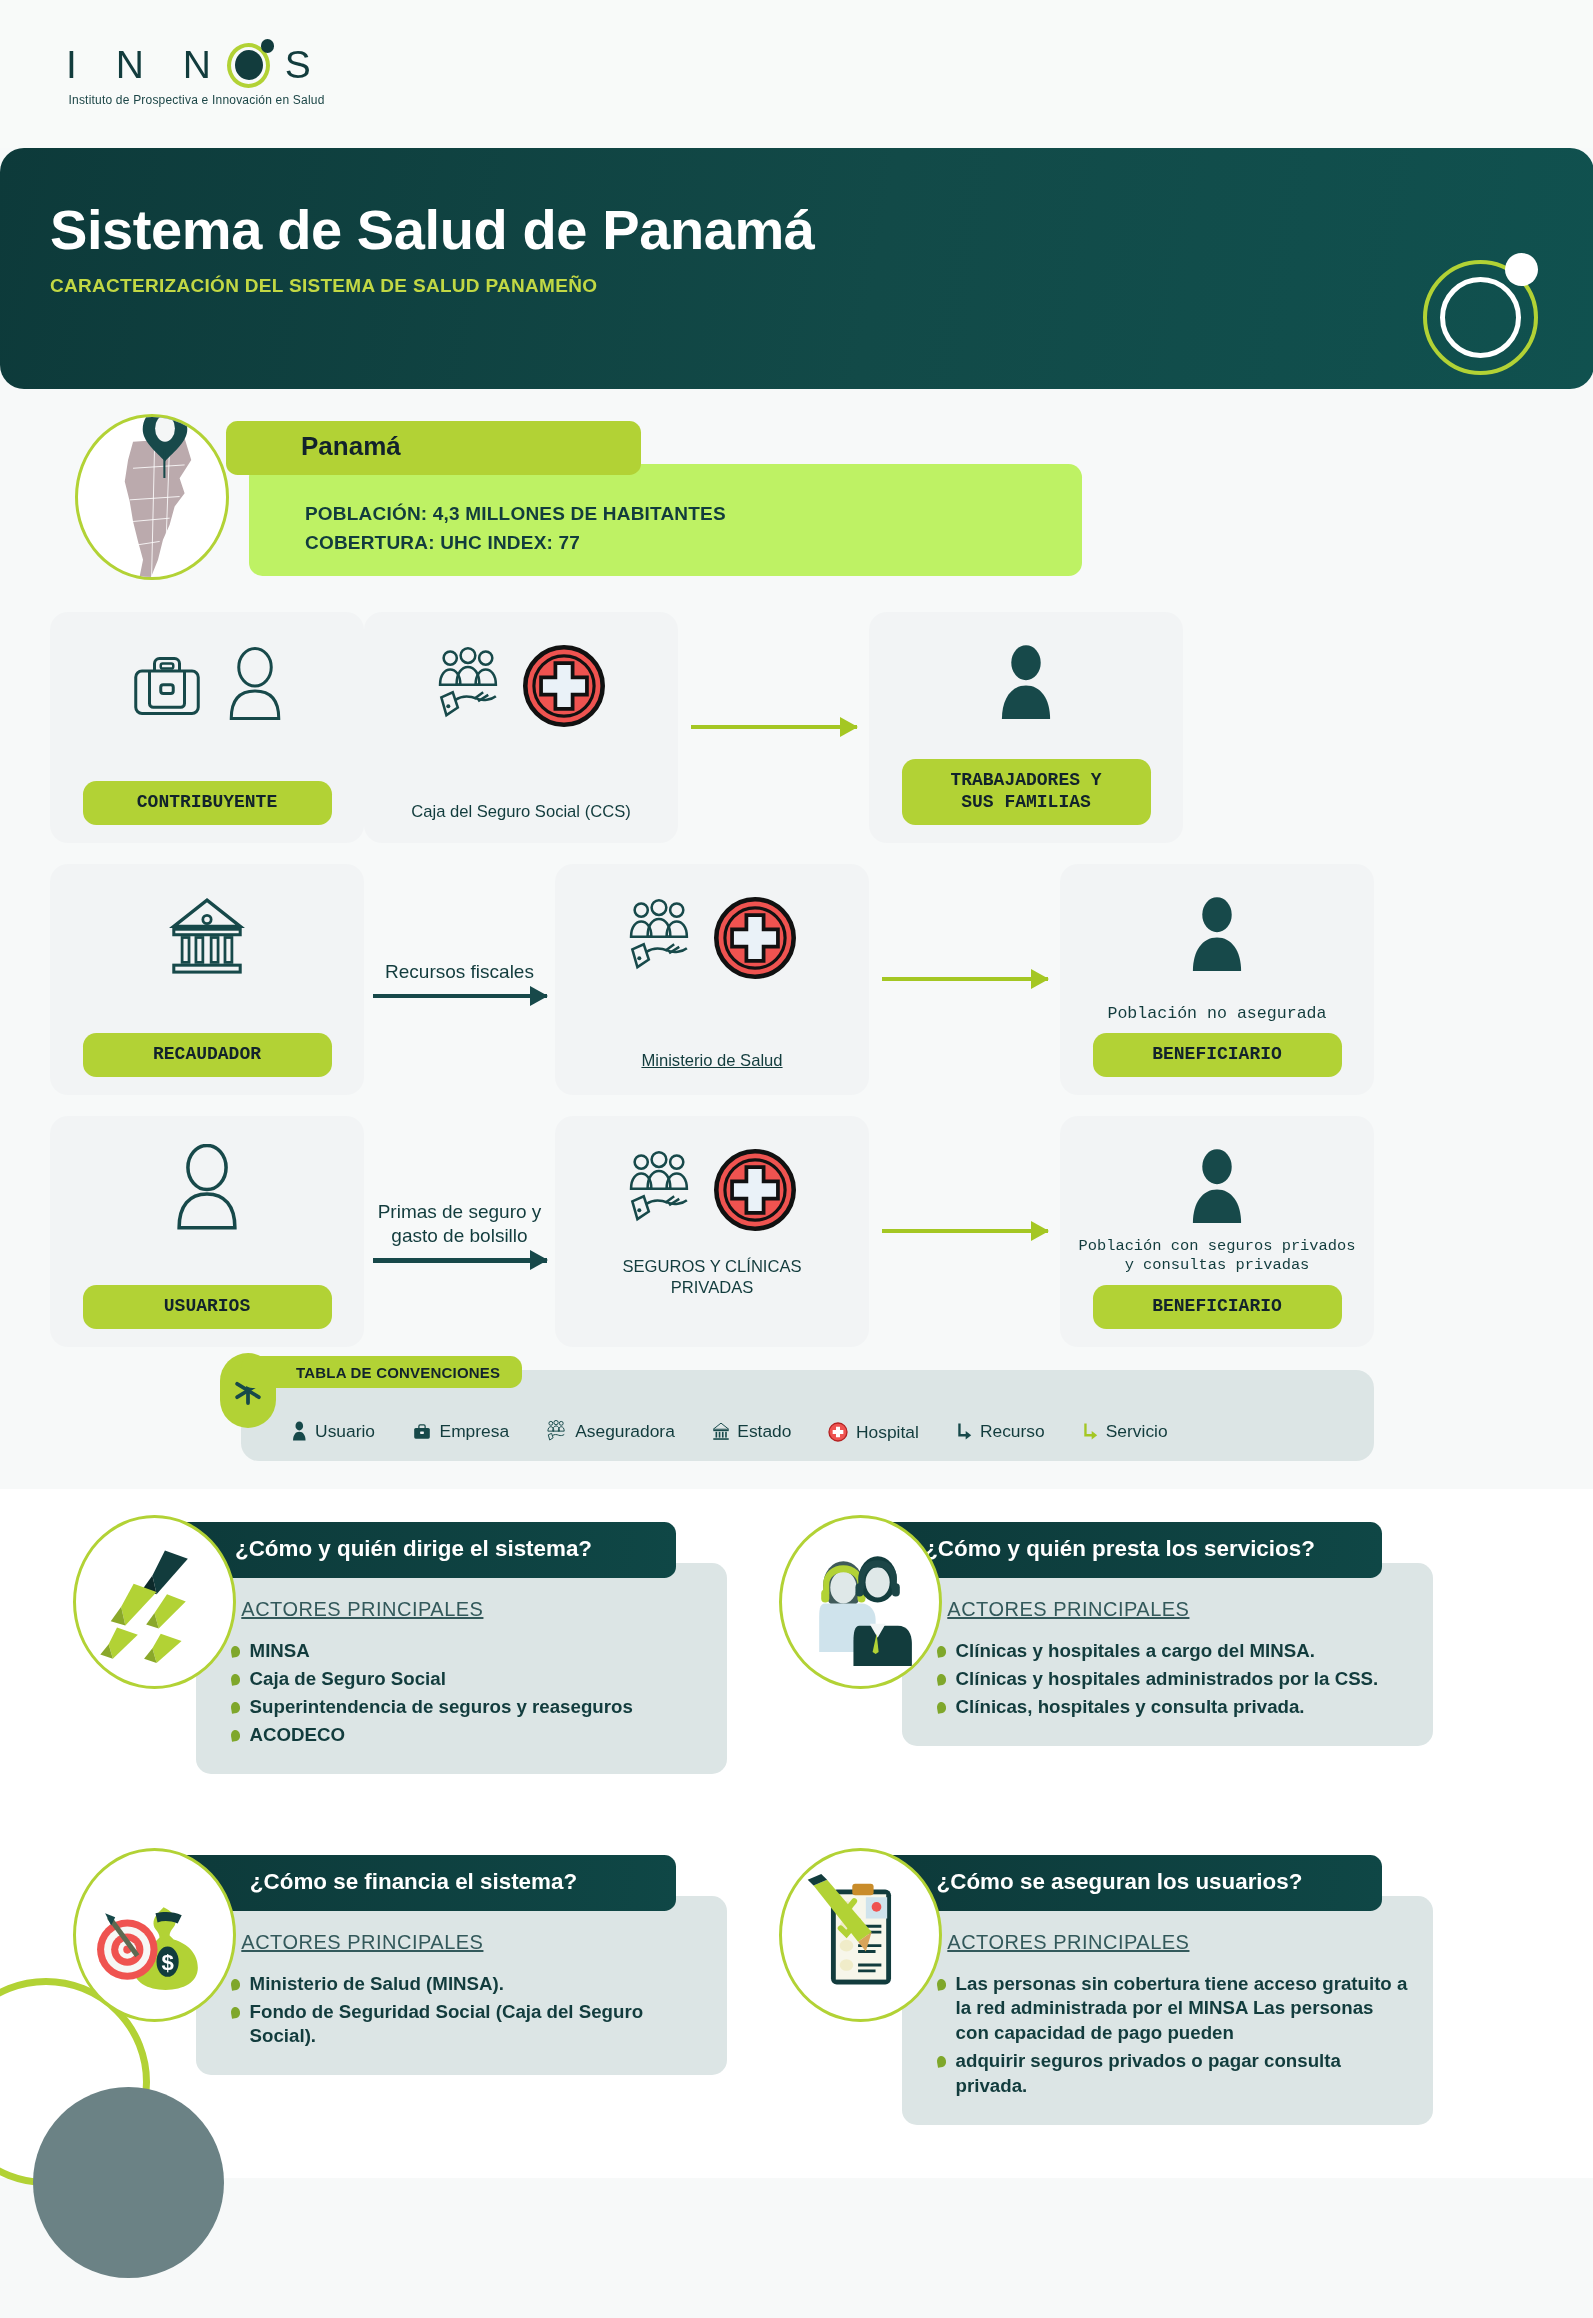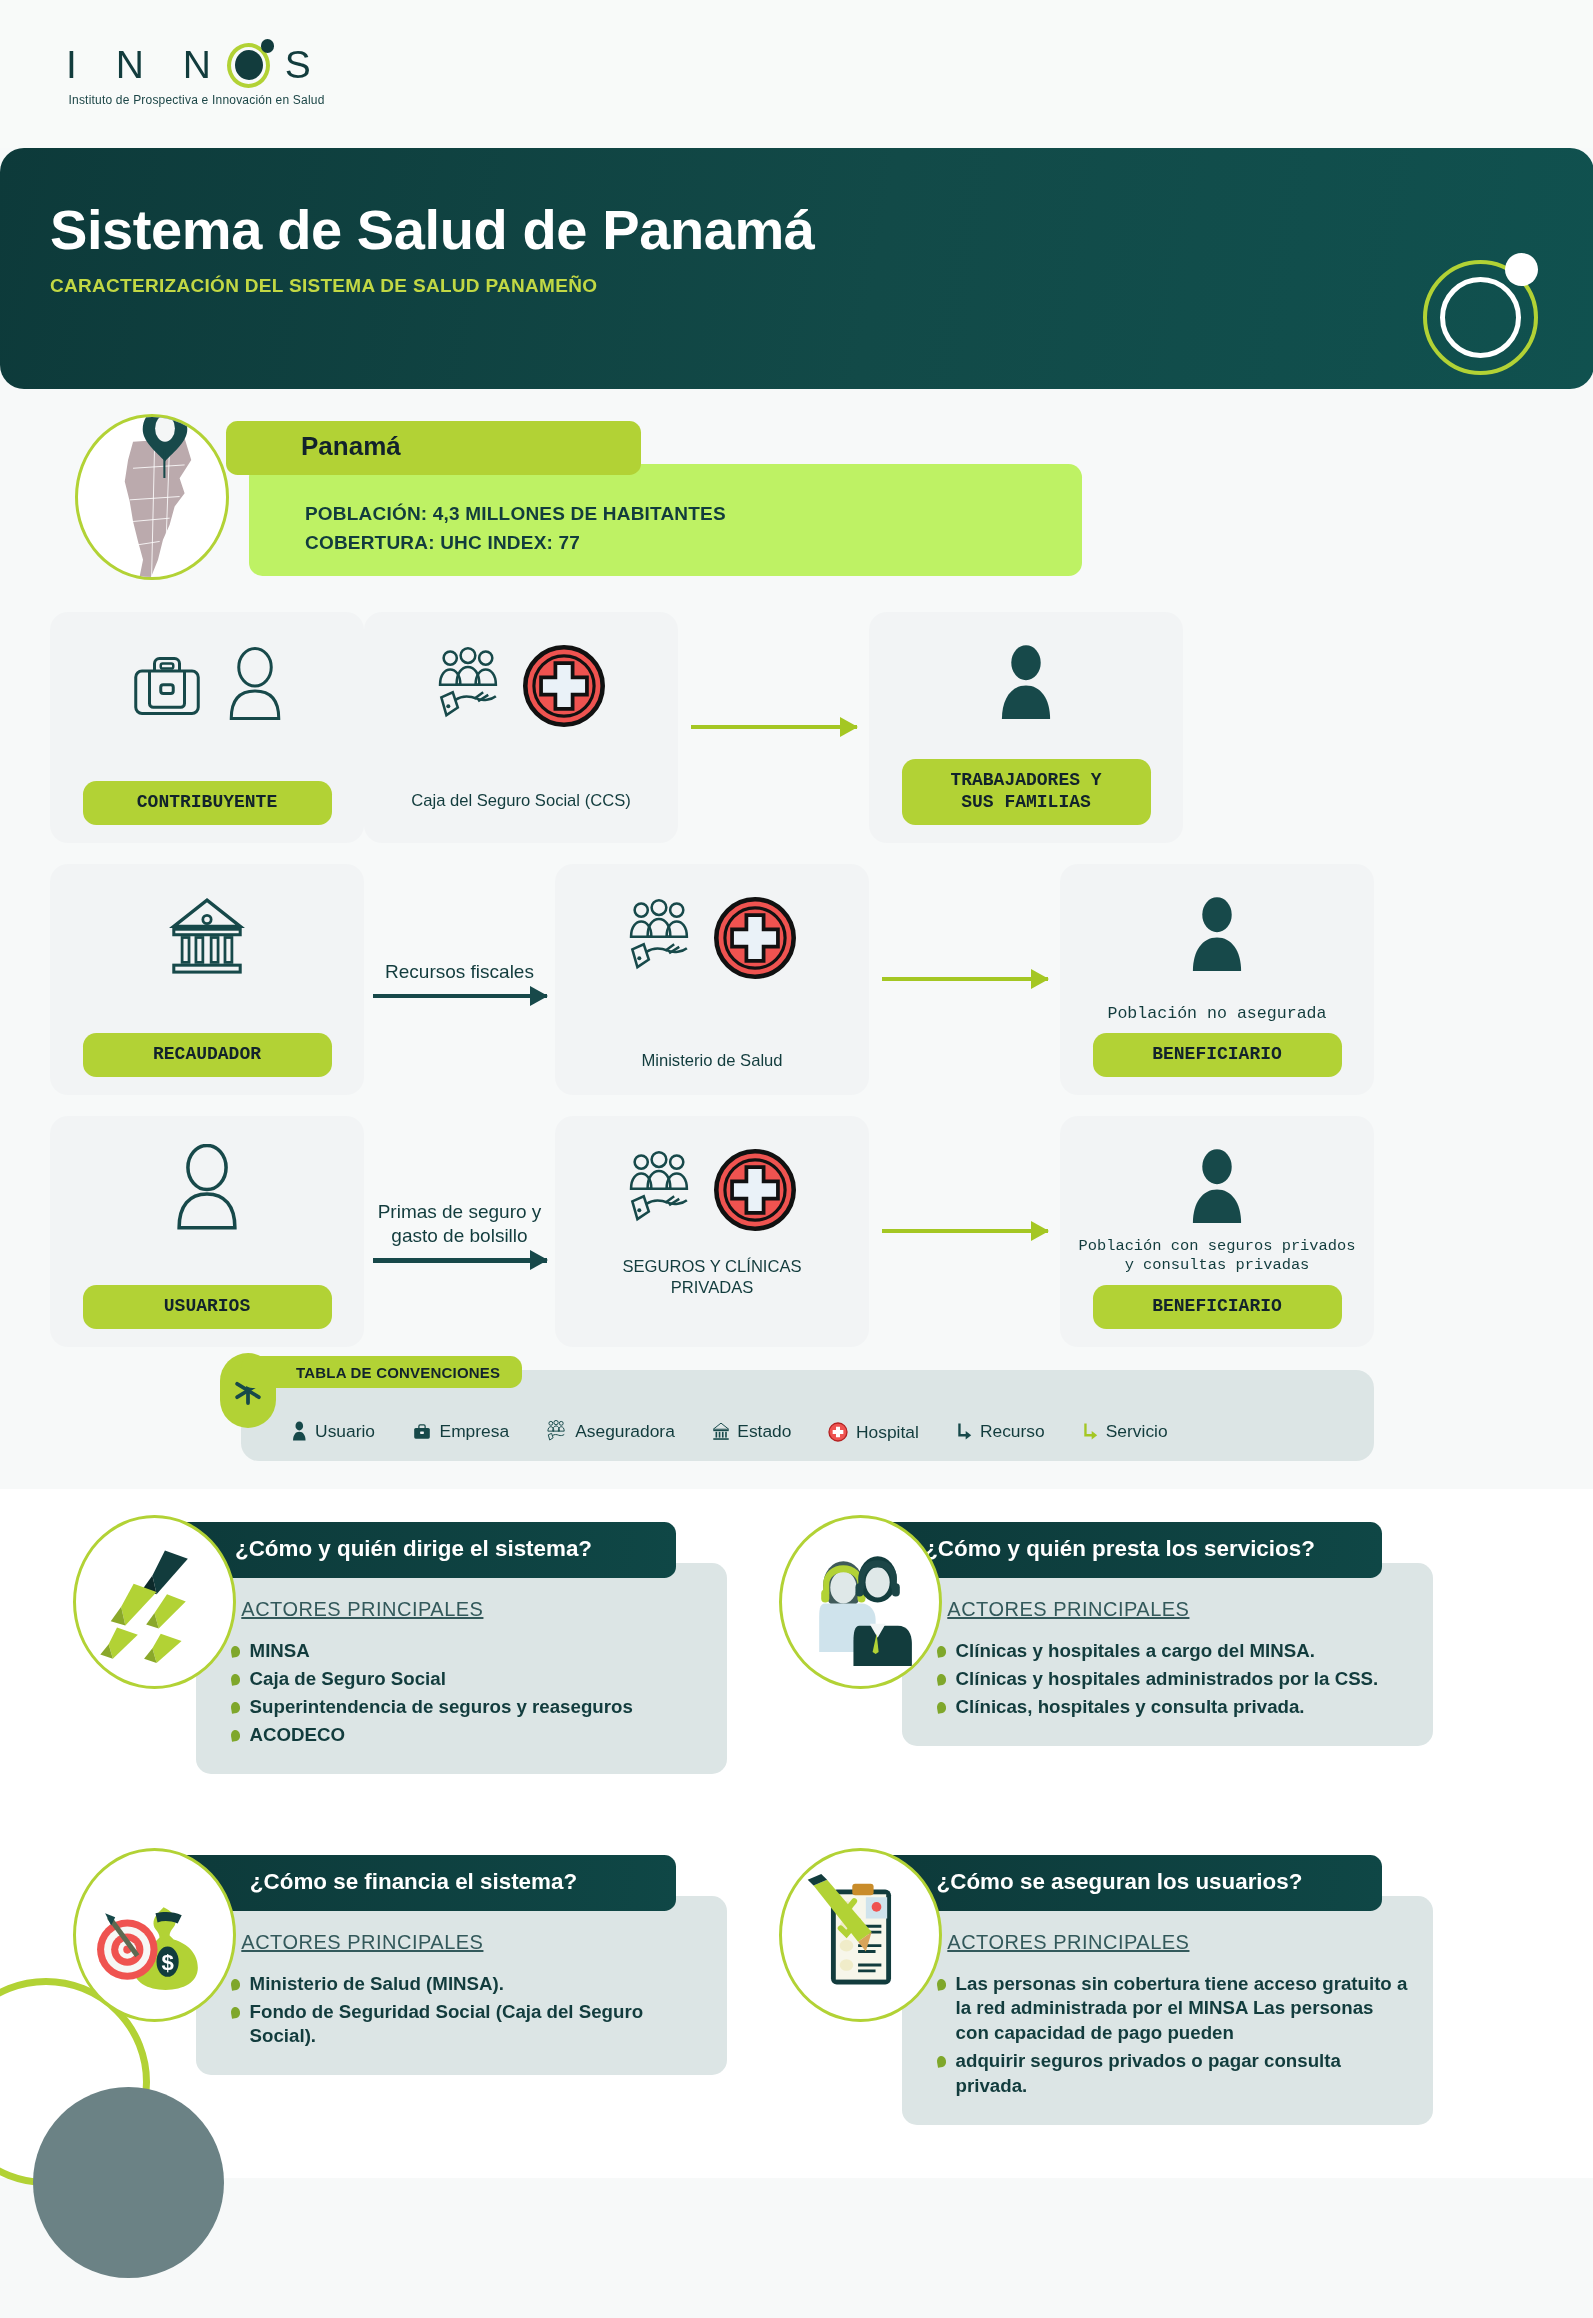--- a/index.html
+++ b/index.html
@@ -245,21 +245,21 @@
     padding: 10.8px 8.3px;
     margin: 0 auto;
     width: 249px;
     line-height: 1.22;
     white-space: pre-line;
   }
   .bottom-anchor {
     position: absolute;
     left: 0; right: 0; bottom: 18px; font-family: Liberation Mono, monospace;
   }
-  .mid-anchor { position: absolute; left:0; right:0; bottom: 31px; }
+  .mid-anchor { position: absolute; left:0; right:0; bottom: 20px; }
 
   
   .legend-wrap {
     position: relative;
     margin: 23px 0 0 220px;
     width: 1154px;
   }
   .legend-box {
     background: #dce5e5;
     border-radius: 18px;
@@ -546,21 +546,21 @@
           <circle cx="10.5" cy="47" r="1.6" fill="#17494a"></circle>
           <path d="M16 42 C22 38 28 39 33 41 C38 43 44 42 48 39" fill="none" stroke="#17494a" stroke-width="2"></path>
           <path d="M31 41 L38 36 M34 43 L42 38" stroke="#17494a" stroke-width="2" fill="none"></path>
         </svg>
         <svg width="86" height="86" viewBox="0 0 60 60">
           <circle cx="30" cy="30" r="27" fill="#ef5350" stroke="#111111" stroke-width="3.2"></circle>
           <circle cx="30" cy="30" r="21" fill="none" stroke="#111111" stroke-width="2.2"></circle>
           <path d="M24 14 h12 v10 h10 v12 h-10 v10 h-12 v-10 h-10 v-12 h10 z" fill="#eaf2f8" stroke="#111111" stroke-width="2.6"></path>
         </svg>
       </div>
-      <div class="mid-anchor" style="bottom:23px;">
+      <div class="mid-anchor" style="bottom:23px;text-decoration:underline;">
         <div class="node-caption">Ministerio de Salud</div>
       </div>
     </div>
 
     <div class="arrow-col">
       <div class="arrow-line green"></div>
     </div>
 
     <div class="panel panel-right">
       <div class="icon-slot">

